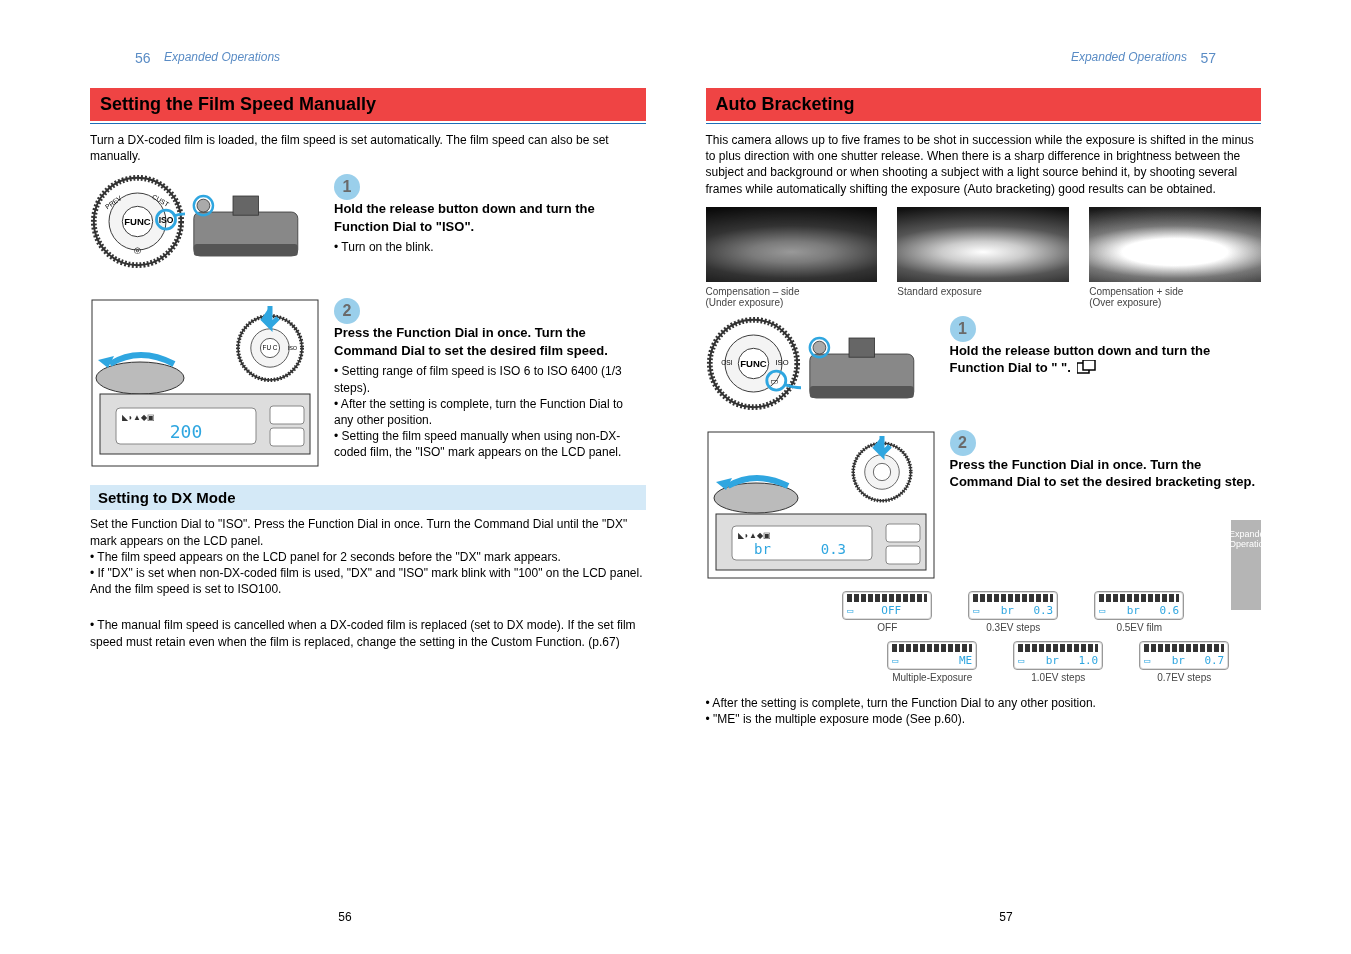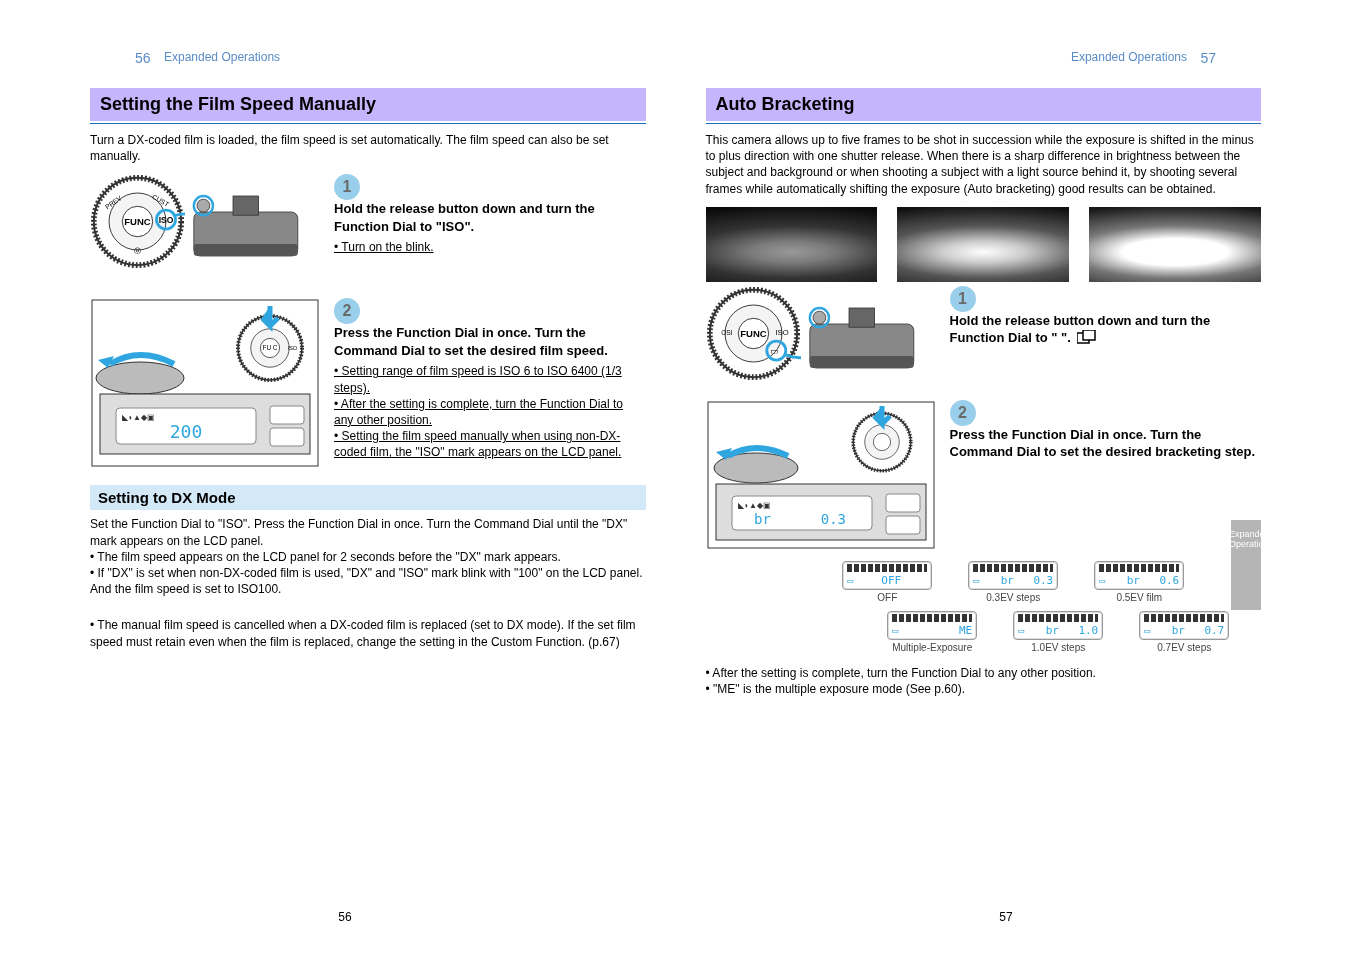--- a/index.html
+++ b/index.html
@@ -26,27 +26,28 @@
     top: 50px;
     font-size: 14px;
     color: #5a8cc5;
   }
   .page-number-top.left { left: 135px; }
   .page-number-top.right { right: 135px; }
   .running-header {
     position: absolute;
     top: 50px;
     font-size: 12px;
+    font-style: italic;
     color: #5a8cc5;
   }
   .running-header.left { left: 164px; }
   .running-header.right { right: 164px; }
 
   .section-title-band {
-    background: #c4b5fd;
+    background: #ef4444;
     padding: 6px 10px;
     margin-top: 38px;
     margin-bottom: 2px;
     font-size: 18px;
     font-weight: bold;
     color: #000;
   }
   .section-underline {
     height: 1px;
     background: #1e6eb8;
@@ -71,21 +72,20 @@
   }
   .camera-combo {
     position: relative;
     width: 230px;
     height: 110px;
   }
   .step-text {
     flex: 1;
     font-size: 12px;
     line-height: 1.35;
-    text-decoration: underline;
   }
   .badge {
     display: inline-block;
     width: 26px;
     height: 26px;
     border-radius: 50%;
     background: #9acfeb;
     color: #6a6a6a;
     font-weight: bold;
     text-align: center;
@@ -279,20 +279,27 @@
 
   <div class="col">
     <div class="section-title-band">Auto Bracketing</div>
     <div class="section-underline"></div>
     <div class="body-text">This camera allows up to five frames to be shot in succession while the exposure is shifted in the minus to plus direction with one shutter release. When there is a sharp difference in brightness between the subject and background or when shooting a subject with a light source behind it, by shooting several frames while automatically shifting the exposure (Auto bracketing) good results can be obtained.</div>
 
     <div class="sample-strip">
       <div class="sample" style="filter:brightness(0.6);"></div>
       <div class="sample"></div>
       <div class="sample" style="filter:brightness(1.4);"></div>
+    </div>
+    <div class="sample-caption-row">
+      <div class="sample-caption">Compensation – side
+(Under exposure)</div>
+      <div class="sample-caption">Standard exposure</div>
+      <div class="sample-caption">Compensation + side
+(Over exposure)</div>
     </div>
 
     <div class="step">
       <div class="step-img">
         <div class="camera-combo" style="height:100px;">
           <svg class="dial-svg" viewBox="0 0 100 100" style="position:absolute;left:0;top:0;">
             <circle cx="50" cy="50" r="46" fill="#fff" stroke="#333" stroke-width="2"></circle>
             <circle cx="50" cy="50" r="46" fill="none" stroke="#333" stroke-width="6" stroke-dasharray="2 2"></circle>
             <circle cx="50" cy="50" r="30" fill="#f4f4f4" stroke="#333"></circle>
             <circle cx="50" cy="50" r="16" fill="#fff" stroke="#333"></circle>

